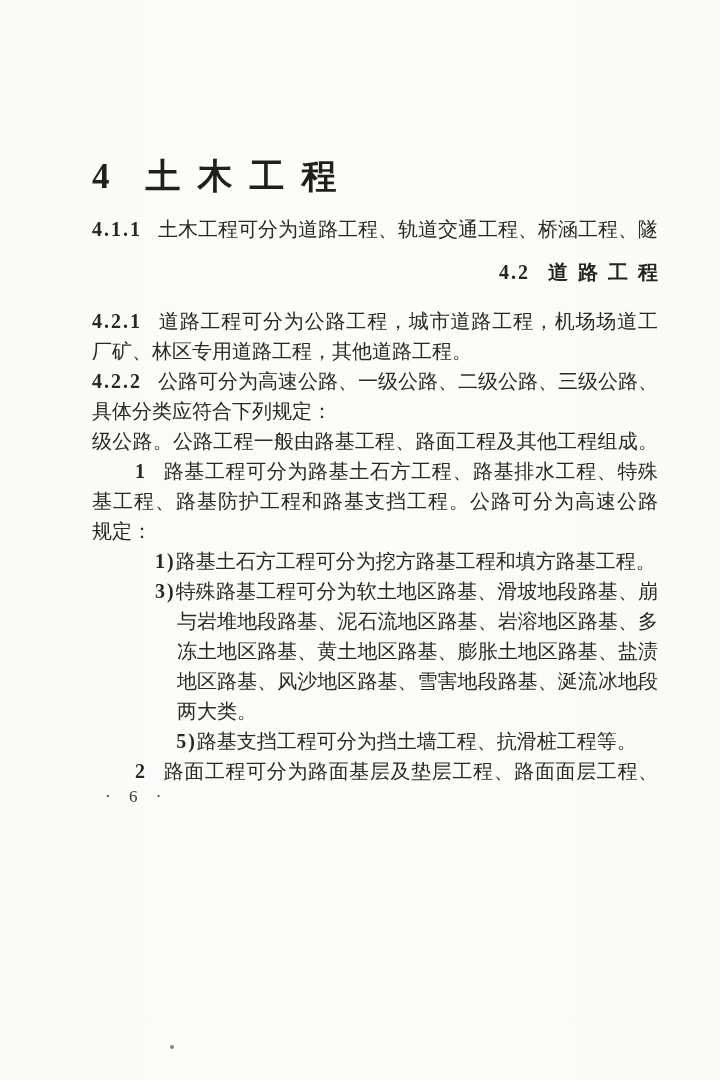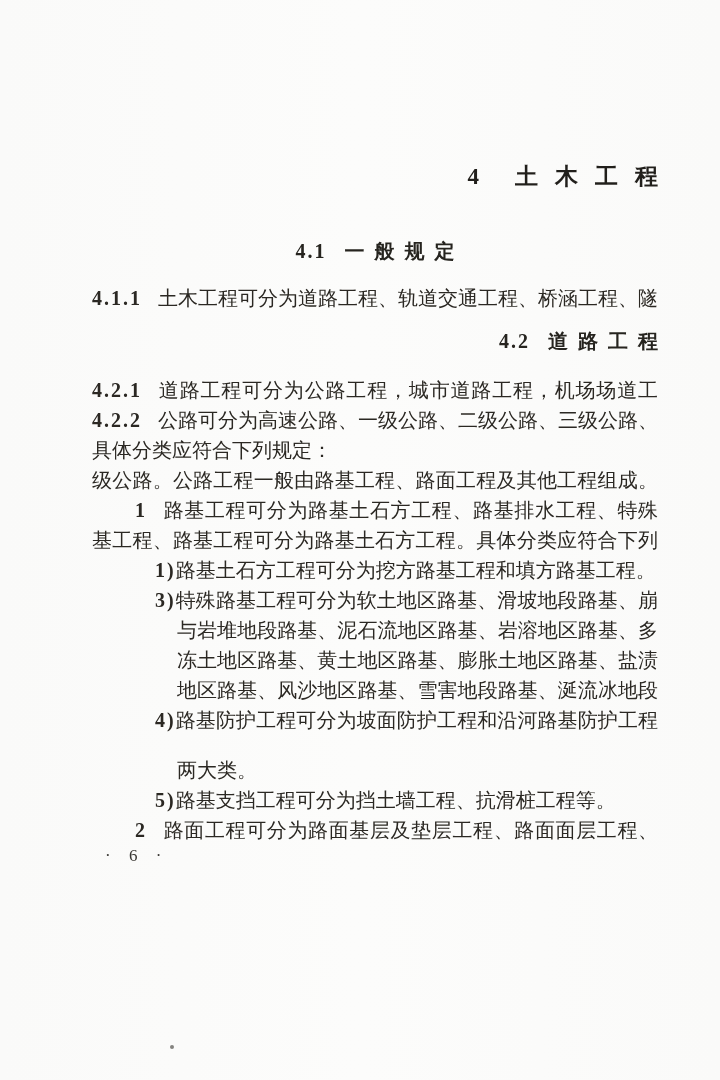--- a/index.html
+++ b/index.html
@@ -16,24 +16,24 @@
     background: linear-gradient(90deg, #fafaf9 0%, #fcfcfb 50%, #fafaf9 100%);
   }
   .content {
     position: absolute;
     left: 92px; top: 0;
     width: 566px;
   }
   
   .chapter {
     margin: 160px 0 0 0;
-    font-size: 23px;
+    font-size: 35px;
     font-weight: bold;
     line-height: 34px;
-    text-align: right;
+    text-align: left;
     color: #211f1b;
     white-space: nowrap;
   }
   .ch-num { letter-spacing: 0; margin-right: 36px; }
   .ch-txt { letter-spacing: 17px; margin-right: -17px; }
   
   .h2 {
     margin: 0;
     font-size: 20px;
     font-weight: bold;
@@ -88,47 +88,45 @@
 </head>
 <body>
 
 <div class="page">
   <div class="content">
 
     <h1 class="chapter">
       <span class="ch-num">4</span><span class="ch-txt">土木工程</span>
     </h1>
 
-    <h2 class="h2 h2-41">
-      <span class="h2-num">4.1</span><span class="h2-txt">一般规定</span>
-    </h2>
 
     <div class="para para-411" id="para411">
         <div class="line fill"><span class="pfx gap">4.1.1</span><span>土木工程可分为道路工程、轨道交通工程、桥涵工程、隧道</span></div>
       </div>
 
     <h2 class="h2 h2-42">
       <span class="h2-num">4.2</span><span class="h2-txt">道路工程</span>
     </h2>
 
     <div class="para para-main" id="bodyLines">
         <div class="line fill"><span class="pfx gap">4.2.1</span><span>道路工程可分为公路工程，城市道路工程，机场场道工程，</span></div>
+        <div class="line"><span>厂矿、林区专用道路工程，其他道路工程。</span></div>
         <div class="line fill"><span class="pfx gap">4.2.2</span><span>公路可分为高速公路、一级公路、二级公路、三级公路、四</span></div>
         <div class="line"><span>具体分类应符合下列规定：</span></div>
         <div class="line fill"><span>级公路。公路工程一般由路基工程、路面工程及其他工程组成。</span></div>
         <div class="line fill" style="padding-left: 43px;"><span class="pfx gap">1</span><span>路基工程可分为路基土石方工程、路基排水工程、特殊路</span></div>
-        <div class="line fill"><span>基工程、路基工程可分为路基土石方工程。具体分类应符合下列</span></div>
+        <div class="line fill"><span>基工程、路基防护工程和路基支挡工程。公路可分为高速公路</span></div>
+        <div class="line"><span>规定：</span></div>
         <div class="line" style="padding-left: 63px;"><span class="pfx">1)</span><span>路基土石方工程可分为挖方路基工程和填方路基工程。</span></div>
         <div class="line fill" style="padding-left: 63px;"><span class="pfx">3)</span><span>特殊路基工程可分为软土地区路基、滑坡地段路基、崩塌</span></div>
         <div class="line fill" style="padding-left: 85px;"><span>与岩堆地段路基、泥石流地区路基、岩溶地区路基、多年</span></div>
         <div class="line fill" style="padding-left: 85px;"><span>冻土地区路基、黄土地区路基、膨胀土地区路基、盐渍土</span></div>
         <div class="line fill" style="padding-left: 85px;"><span>地区路基、风沙地区路基、雪害地段路基、涎流冰地段路</span></div>
-        <div class="line fill" style="padding-left: 63px;"><span class="pfx">4)</span><span>路基防护工程可分为坡面防护工程和沿河路基防护工程</span></div>
-        <div class="line" style="padding-left: 85px; margin-top: 20px;"><span>两大类。</span></div>
-        <div class="line" style="padding-left: 63px;"><span class="pfx">5)</span><span>路基支挡工程可分为挡土墙工程、抗滑桩工程等。</span></div>
+        <div class="line" style="padding-left: 85px;"><span>两大类。</span></div>
+        <div class="line" style="padding-left: 63px; text-align: center;"><span class="pfx">5)</span><span>路基支挡工程可分为挡土墙工程、抗滑桩工程等。</span></div>
         <div class="line fill" style="padding-left: 43px;"><span class="pfx gap">2</span><span>路面工程可分为路面基层及垫层工程、路面面层工程、路</span></div>
       </div>
 
     <div class="footer">· 6 ·</div>
   </div>
 
   <div class="speck"></div>
 </div>
 
 </body></html>

